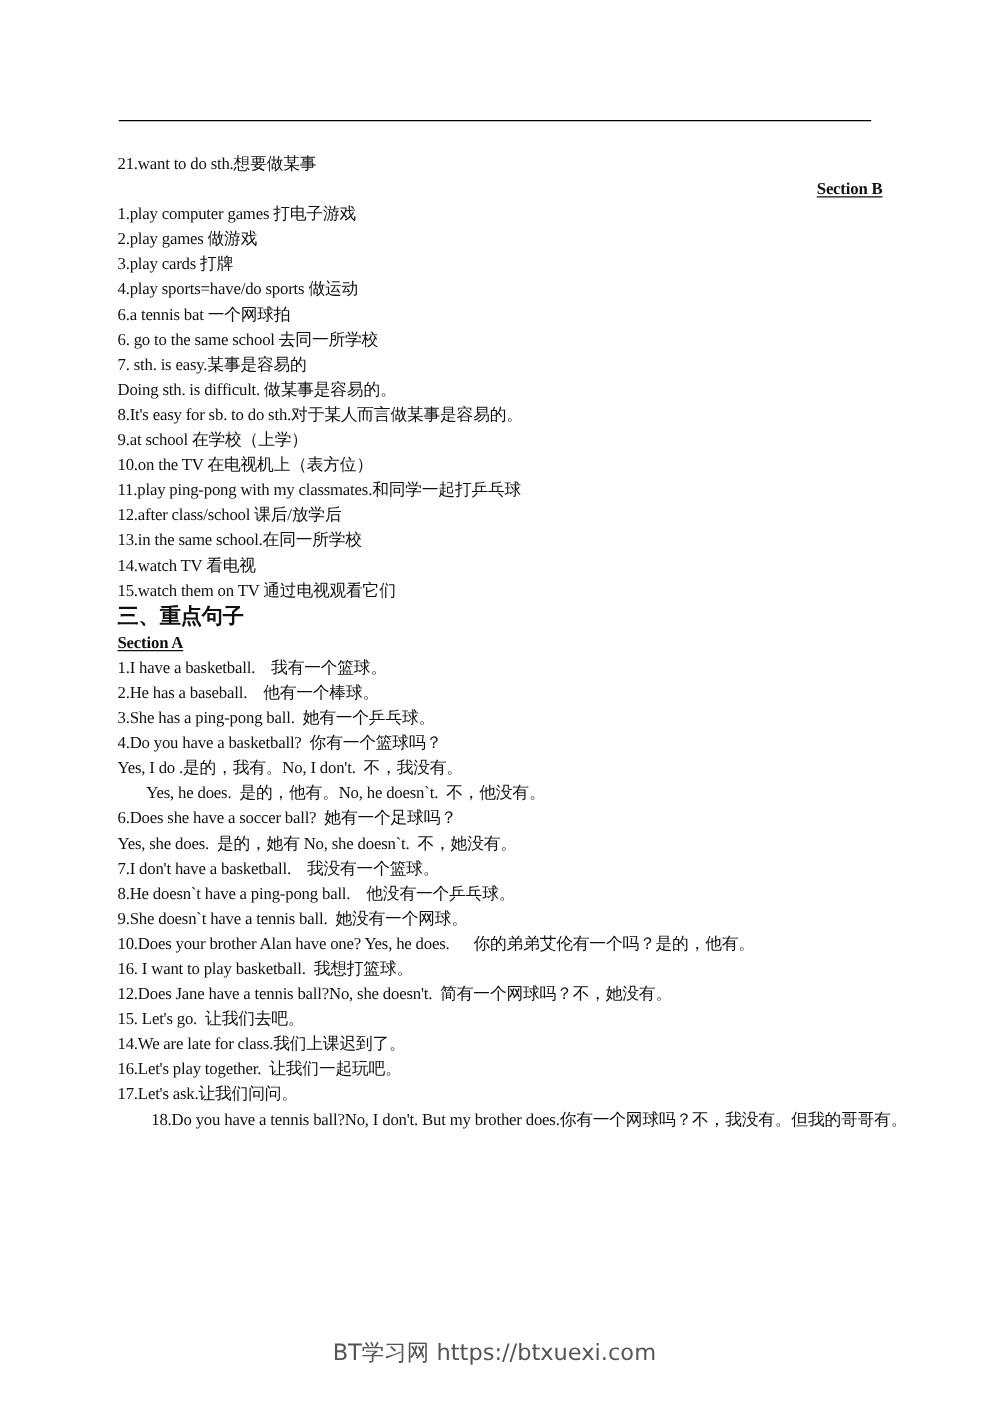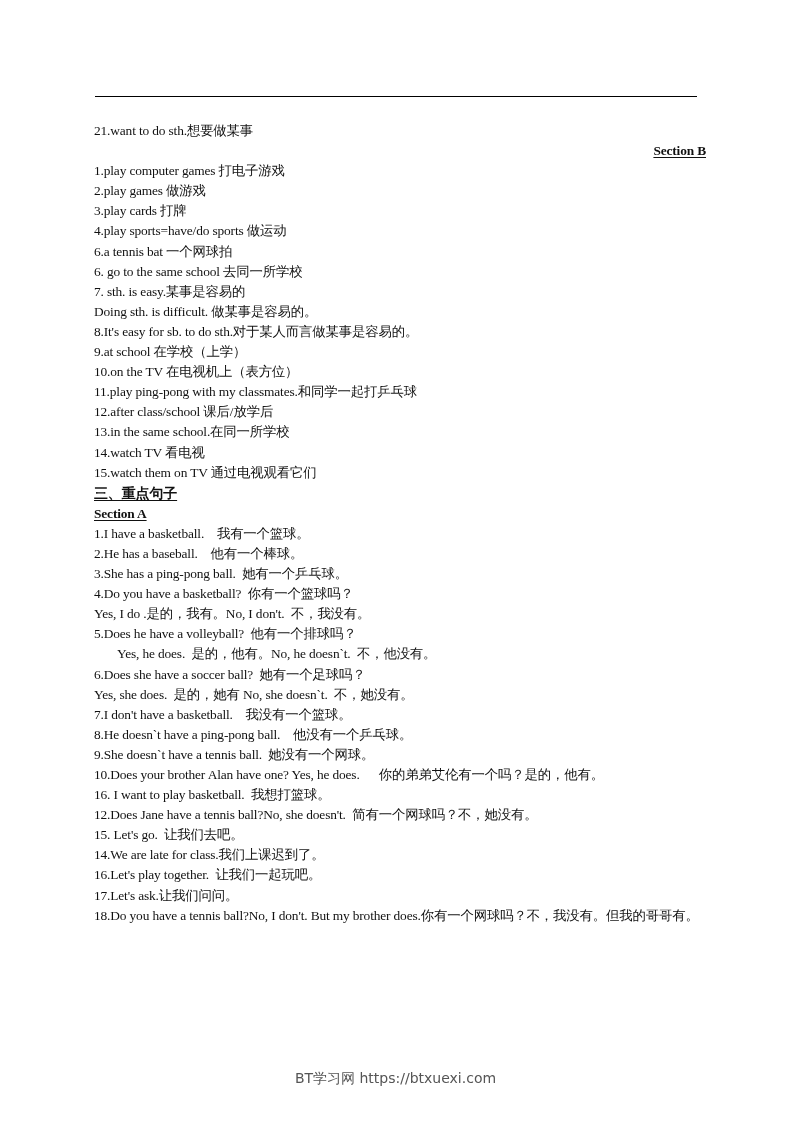--- a/index.html
+++ b/index.html
@@ -30,50 +30,50 @@
       width: 612px;
       font-size: 13.4px;
       line-height: 20.1px;
     }
     .line {
       white-space: nowrap;
       letter-spacing: -0.15px;
     }
     .line.wrap {
       white-space: normal;
+      margin-left: 27px;
     }
     .indent-section {
       padding-left: 42px;
       text-align: right;
     }
     .indent-small {
       padding-left: 7px;
       margin-left: 16px;
     }
     .section-head {
       font-weight: bold;
       text-decoration: underline;
       text-underline-offset: 2px;
     }
     .cn-head {
       font-weight: bold;
-      text-decoration: underline;
       text-underline-offset: 2px;
       font-family: "DejaVu Sans", sans-serif;
-      font-size: 14px;
+      font-size: 17px;
       text-align: center;
     }
     .footer {
       position: absolute;
       left: 0;
       width: 791px;
       top: 1070px;
       text-align: center;
       font-family: "DejaVu Sans", sans-serif;
-      font-size: 14px;
+      font-size: 18px;
       color: #555555;
     }
   </style>
 </head>
 <body>
 
 <div class="header-rule"></div>
 
 <div class="content">
   <div class="line">21.want to do sth.想要做某事</div>
@@ -108,21 +108,20 @@
   <div class="line">
     <span class="section-head">Section A</span>
   </div>
 
   <div>
     <div class="line" style="white-space:pre">1.I have a basketball.    我有一个篮球。</div>
     <div class="line" style="white-space:pre">2.He has a baseball.    他有一个棒球。</div>
     <div class="line" style="white-space:pre">3.She has a ping-pong ball.  她有一个乒乓球。</div>
     <div class="line" style="white-space:pre">4.Do you have a basketball?  你有一个篮球吗？</div>
     <div class="line" style="white-space:pre">Yes, I do .是的，我有。No, I don't.  不，我没有。</div>
-    <div class="line" style="white-space:pre">5.Does he have a volleyball?  他有一个排球吗？</div>
     <div class="line indent-small" style="white-space:pre">Yes, he does.  是的，他有。No, he doesn`t.  不，他没有。</div>
     <div class="line" style="white-space:pre">6.Does she have a soccer ball?  她有一个足球吗？</div>
     <div class="line" style="white-space:pre">Yes, she does.  是的，她有 No, she doesn`t.  不，她没有。</div>
     <div class="line" style="white-space:pre">7.I don't have a basketball.    我没有一个篮球。</div>
     <div class="line" style="white-space:pre">8.He doesn`t have a ping-pong ball.    他没有一个乒乓球。</div>
     <div class="line" style="white-space:pre">9.She doesn`t have a tennis ball.  她没有一个网球。</div>
     <div class="line" style="white-space:pre">10.Does your brother Alan have one? Yes, he does.      你的弟弟艾伦有一个吗？是的，他有。</div>
     <div class="line" style="white-space:pre">16. I want to play basketball.  我想打篮球。</div>
     <div class="line" style="white-space:pre">12.Does Jane have a tennis ball?No, she doesn't.  简有一个网球吗？不，她没有。</div>
     <div class="line" style="white-space:pre">15. Let's go.  让我们去吧。</div>

